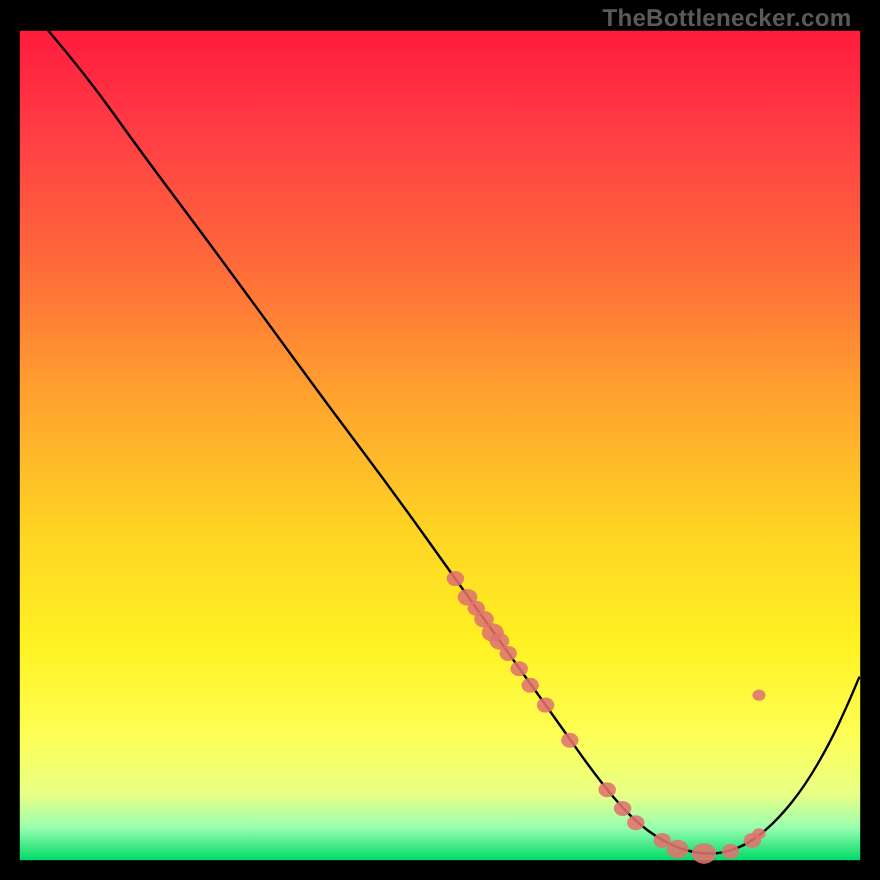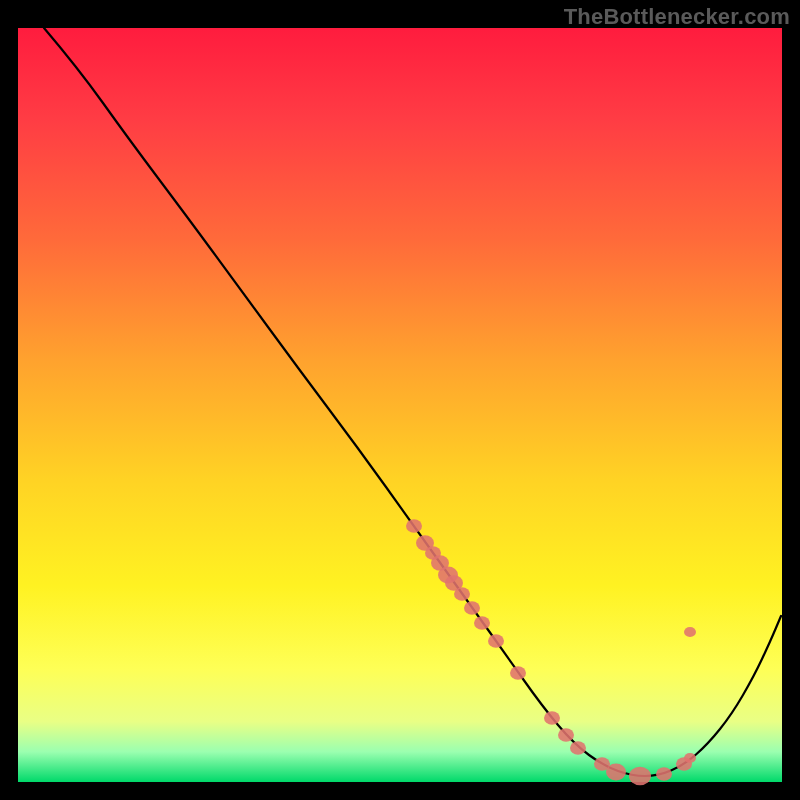--- a/index.html
+++ b/index.html
@@ -12,21 +12,21 @@
     overflow: hidden;
   }
   .frame {
     position: relative;
     width: 800px;
     height: 800px;
   }
   .watermark {
     position: absolute;
     top: 4px;
-    right: 10px;
+    right: 26px;
     color: #5a5a5a;
     font-size: 22px;
     font-weight: 600;
     letter-spacing: 0.2px;
     z-index: 10;
     user-select: none;
   }
   .plot-area {
     position: absolute;
     left: 18px;

